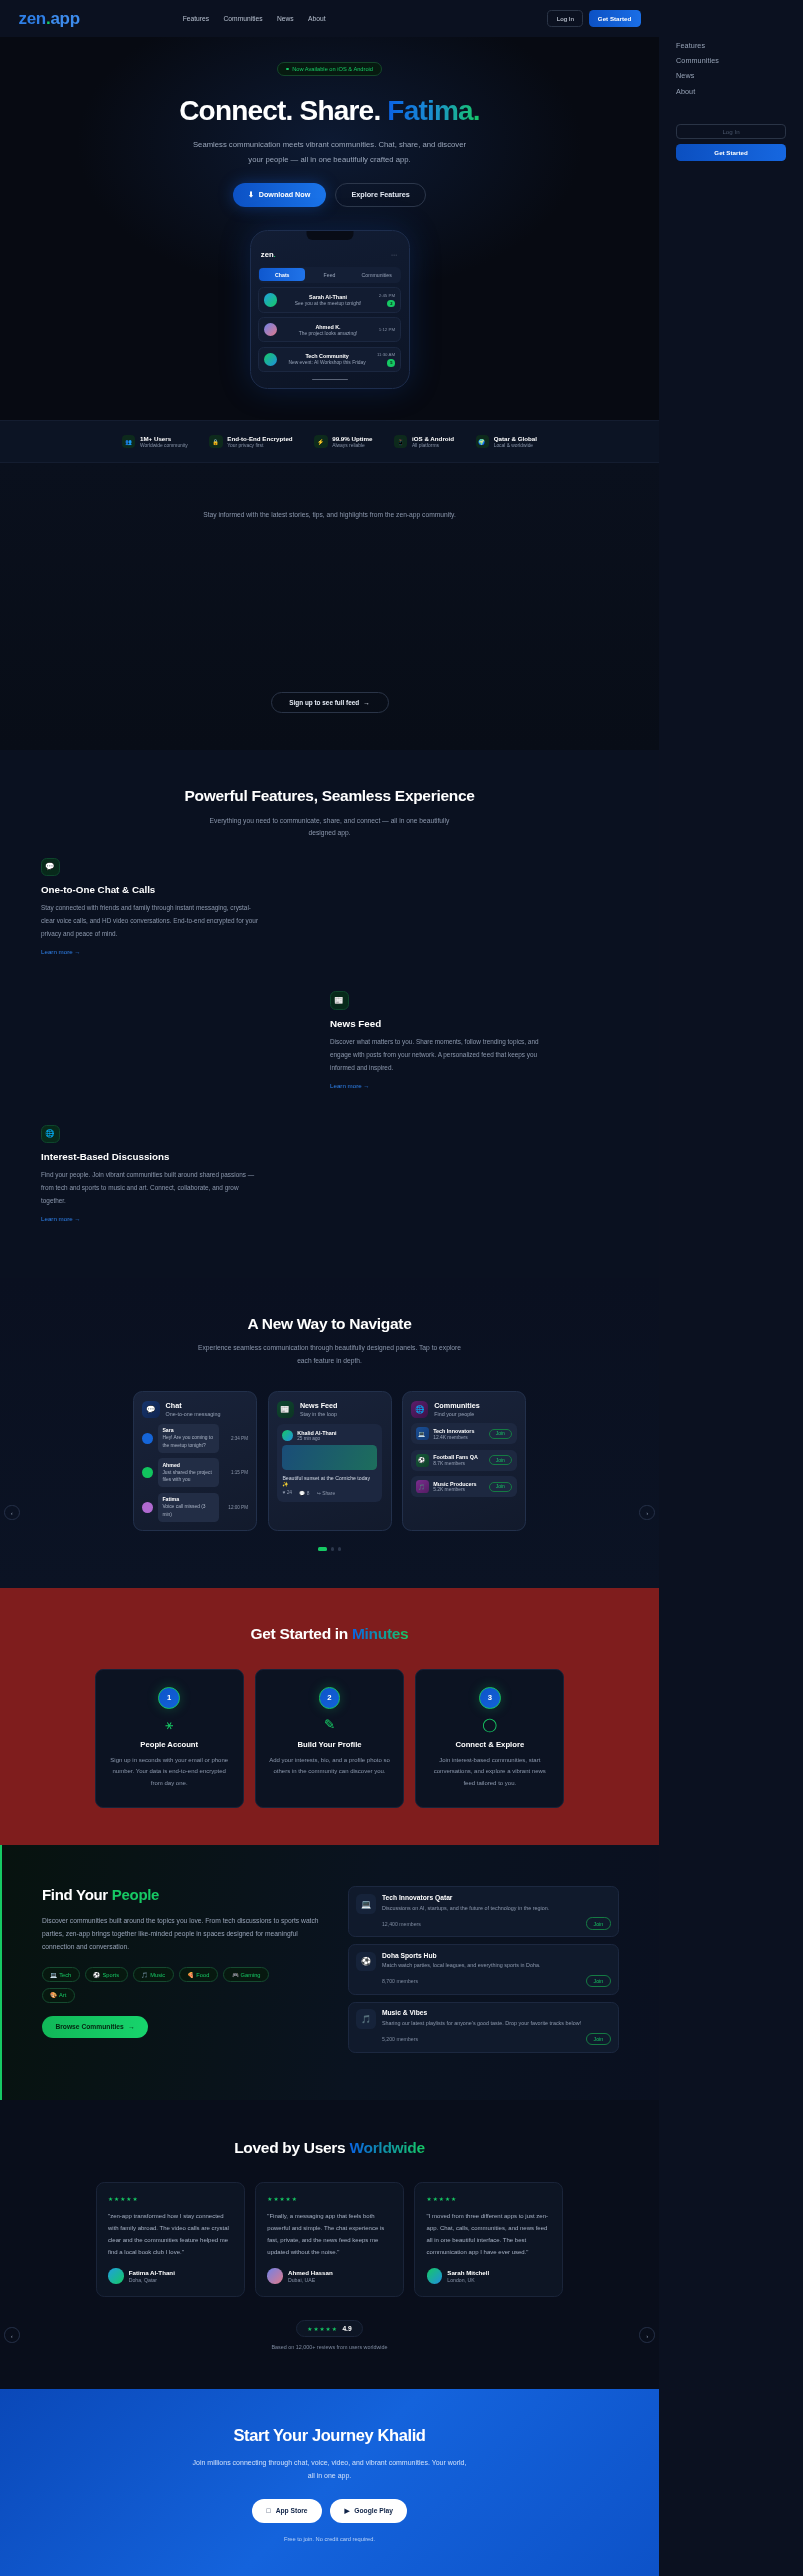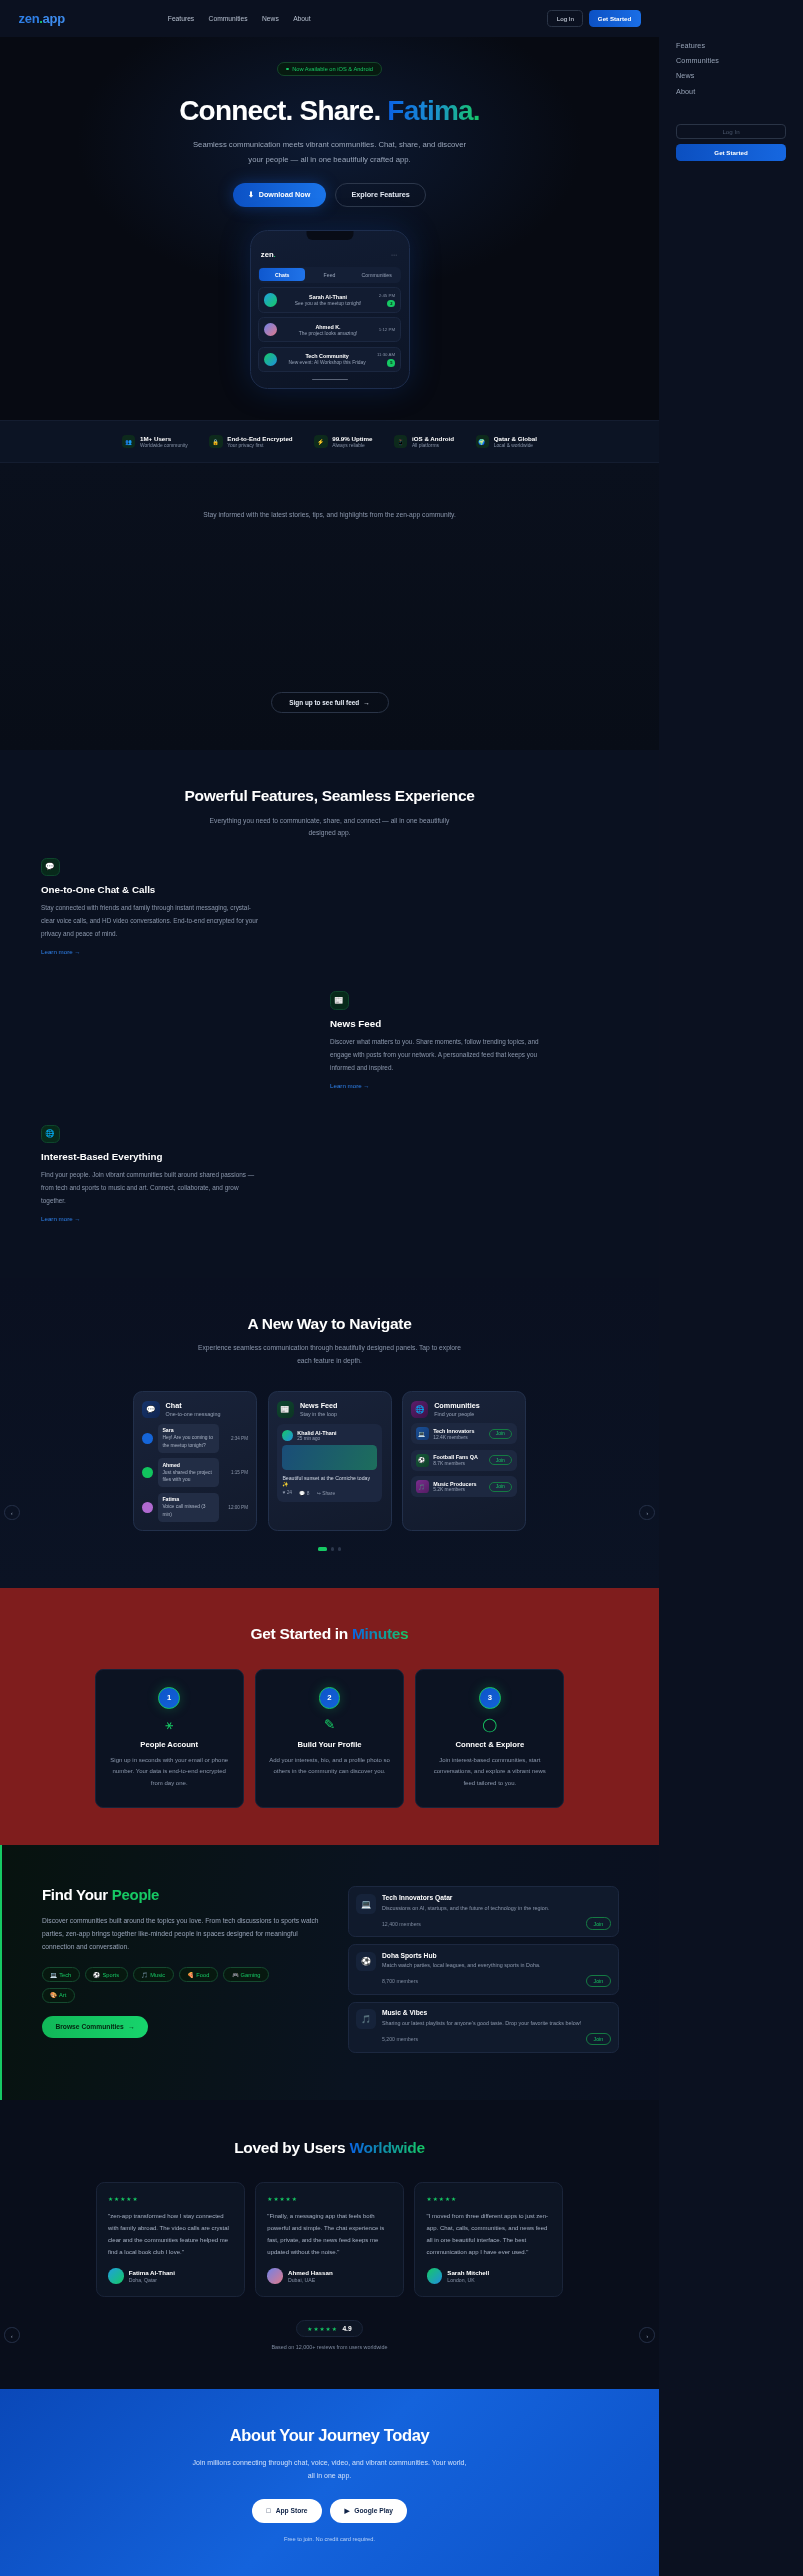--- a/index.html
+++ b/index.html
@@ -33,21 +33,21 @@
     background: linear-gradient(90deg,#0b4fc0,#1667e0);
     display: flex; align-items: center; justify-content: center;
     font-size: 6.2px; font-weight: bold; color: #fff;
   }
 
   
   .nav {
     height: 37px; display: flex; align-items: center;
     background: #0b1120; padding: 0 18.5px;
   }
-  .logo { font-size: 13px; font-weight: bold; letter-spacing: -0.3px; text-align: center; }
+  .logo { font-size: 17px; font-weight: bold; letter-spacing: -0.3px; text-align: center; }
   .logo .z { color: #2f7fe6; }
   .logo .dot { color: #16c964; }
   .logo .a { color: #3d8bec; }
   .nav-links { display: flex; gap: 14.4px; margin-left: 103px; }
   .nav-link { font-size: 6.7px; color: #b7c0cf; }
   .nav-right { margin-left: auto; display: flex; align-items: center; gap: 5.2px; }
   .btn-login {
     width: 36px; height: 17.5px; border: 0.5px solid #2b3547; border-radius: 4.6px;
     display: flex; align-items: center; justify-content: center;
     font-size: 6.2px; color: #dbe2ee;
@@ -513,21 +513,21 @@
         <div class="feat-ico">📰</div>
         <h3>News Feed</h3>
         <p>Discover what matters to you. Share moments, follow trending topics, and engage with posts from your network. A personalized feed that keeps you informed and inspired.</p>
         <a>Learn more  →</a>
       </div>
     </div>
 
     <div class="feat">
       <div class="feat-inner">
         <div class="feat-ico">🌐</div>
-        <h3>Interest-Based Everything</h3>
+        <h3>Interest-Based Discussions</h3>
         <p>Find your people. Join vibrant communities built around shared passions — from tech and sports to music and art. Connect, collaborate, and grow together.</p>
         <a>Learn more  →</a>
       </div>
     </div>
   </div>
 
   <div class="sec navigate">
     <div class="sec-h">A New Way to Navigate</div>
     <div class="sec-sub">Experience seamless communication through beautifully designed panels. Tap to explore each feature in depth.</div>
     <div class="arrow l">‹</div>
@@ -765,21 +765,21 @@
     <div class="rating-bar">
       <div class="rating-pill">
         <span class="stars">★★★★★</span>
         <span class="rating-num">4.9</span>
       </div>
       <div class="rating-sub">Based on 12,000+ reviews from users worldwide</div>
     </div>
   </div>
 
   <div class="cta">
-    <h2>About Your Journey Today</h2>
+    <h2>Start Your Journey Khalid</h2>
     <p>Join millions connecting through chat, voice, video, and vibrant communities. Your world, all in one app.</p>
     <div class="store-btns">
       <div class="store">
         <span></span>
         <span>App Store</span>
       </div>
       <div class="store">
         <span>▶</span>
         <span>Google Play</span>
       </div>

